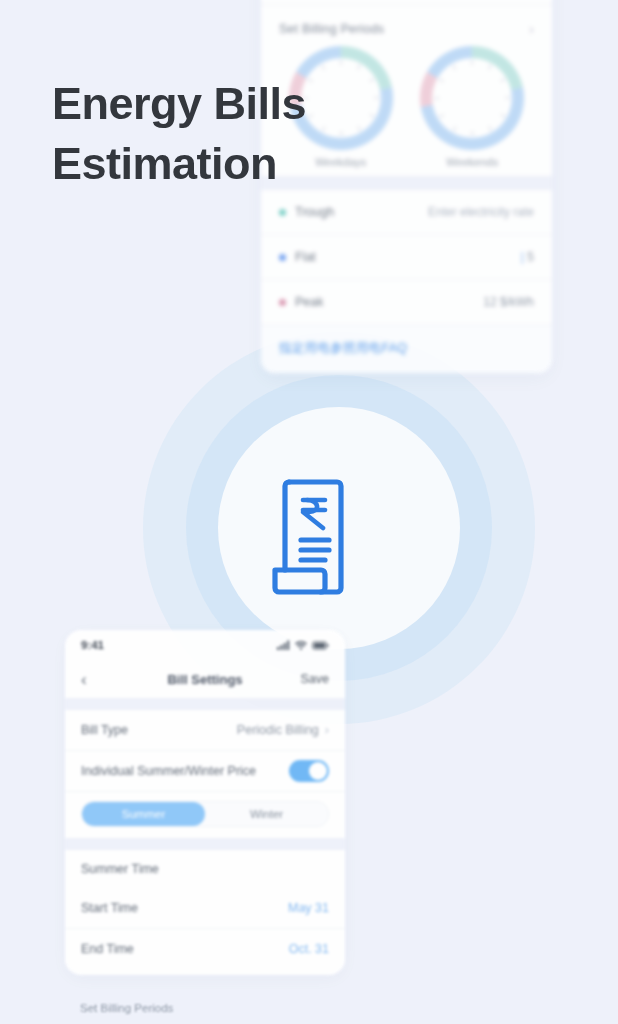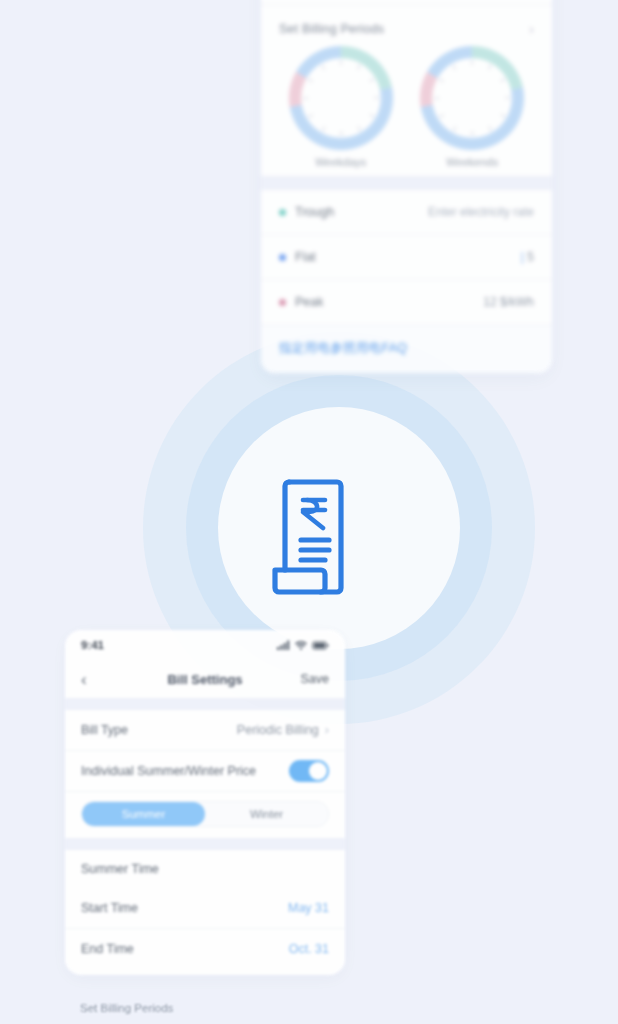--- a/index.html
+++ b/index.html
@@ -458,20 +458,22 @@
       </div>
     </div>
 
     <div class="tc-note">
       <span class="tc-note-text">指定用电参照用电FAQ</span>
     </div>
   </div>
 
   <div class="halo halo-inner"></div>
 
+  <h1 class="hero-title"><span>Energy Bills</span>
+<span>Estimation</span></h1>
 
   <div class="bill-icon">
     <svg viewBox="0 0 84 126" width="84" height="126" fill="none" stroke="#2f7de1" stroke-width="5.2" stroke-linecap="round" stroke-linejoin="round">
       <path d="M22 8 H70 A4 4 0 0 1 74 12 V114 A4 4 0 0 1 70 118 H54"></path>
       <path d="M22 8 A4 4 0 0 0 18 12 V96"></path>
       <path d="M8 96 H54 A4 4 0 0 1 58 100 V114 A4 4 0 0 1 54 118 H12 A4 4 0 0 1 8 114 Z"></path>
       <path d="M34 66 H62"></path>
       <path d="M34 76 H62"></path>
       <path d="M34 86 H58"></path>
       <g stroke-width="4.6">

